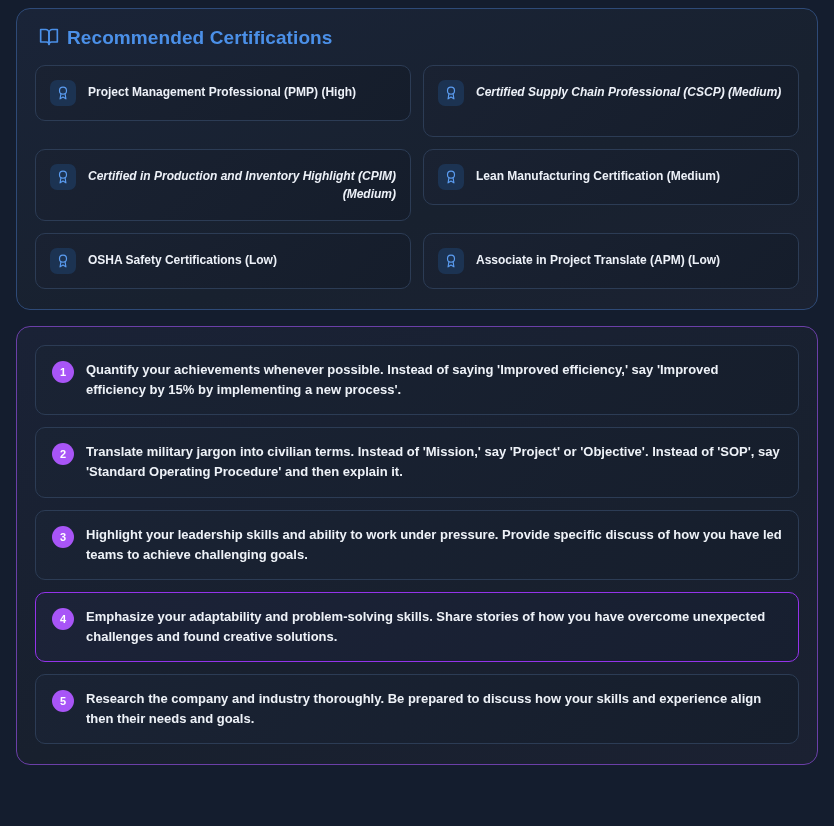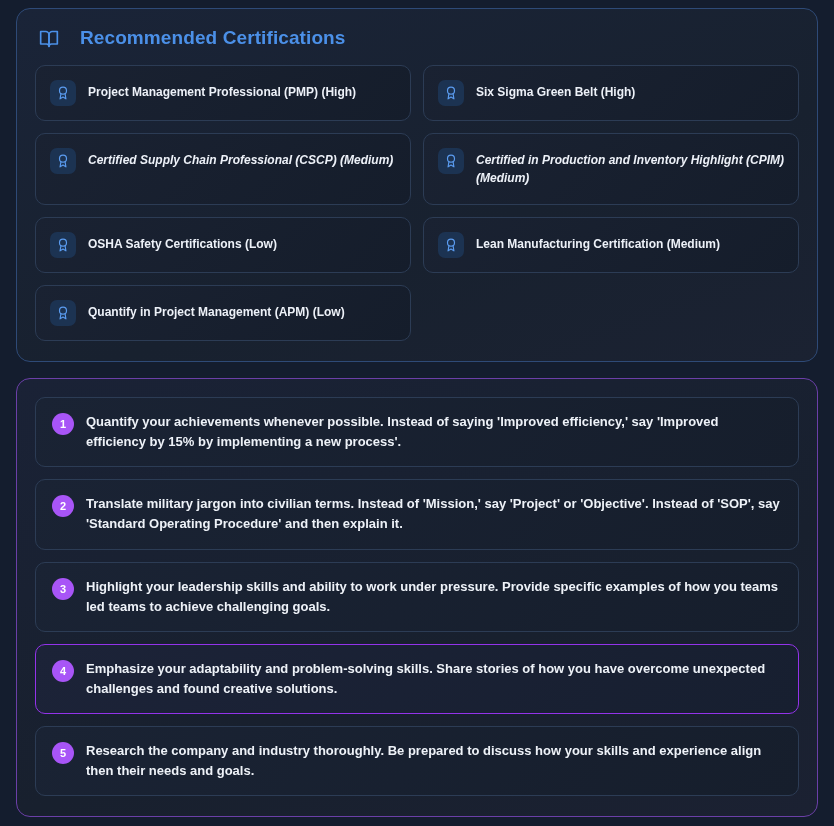--- a/index.html
+++ b/index.html
@@ -28,22 +28,22 @@
     border: 1px solid #2e4a77;
     background: linear-gradient(160deg, #1a2438 0%, #18212f 60%, #1b2232 100%);
   }
   .section--tips {
     border: 1px solid #6b3fa8;
     background: linear-gradient(160deg, #1a2236 0%, #18202e 60%, #1b2132 100%);
   }
 
   .section-header {
     display: flex;
-    align-items: flex-end;
-    gap: 21px;
+    align-items: flex-start;
+    gap: 8px;
     margin-bottom: 16px;
     padding-left: 4px;
   }
   .section-title {
     font-size: 19px;
     font-weight: bold;
     letter-spacing: .1px;
   }
   .title--blue { color: #4b90e8; }
   .title--purple { color: #a855f7; }
@@ -51,20 +51,21 @@
   .hdr-icon { display: flex; align-items: center; }
   .hdr-icon svg { display: block; }
 
   
   .cert-grid {
     display: grid;
     grid-template-columns: 1fr 1fr;
     column-gap: 12px;
     row-gap: 12px;
     align-items: start;
+    text-align: right;
   }
 
   .cert-card {
     display: flex;
     align-items: flex-start;
     gap: 12px;
     border: 1px solid #2c3c55;
     border-radius: 10px;
     background: linear-gradient(135deg, #1a2232 0%, #151d2b 100%);
     padding: 14px 14px;
@@ -156,29 +157,20 @@
     <div class="cert-card">
       <span class="cert-icon">
         <svg width="14" height="14" viewBox="0 0 24 24" fill="none" stroke="#5b9cf0" stroke-width="2" stroke-linecap="round" stroke-linejoin="round">
           <circle cx="12" cy="8" r="6"></circle>
             <path d="M15.477 12.89 17 22l-5-3-5 3 1.523-9.11"></path>
         </svg>
       </span>
       <span class="cert-label">Project Management Professional (PMP) (High)</span>
     </div>
 
-    <div class="cert-card">
-      <span class="cert-icon">
-        <svg width="14" height="14" viewBox="0 0 24 24" fill="none" stroke="#5b9cf0" stroke-width="2" stroke-linecap="round" stroke-linejoin="round">
-          <circle cx="12" cy="8" r="6"></circle>
-            <path d="M15.477 12.89 17 22l-5-3-5 3 1.523-9.11"></path>
-        </svg>
-      </span>
-      <span class="cert-label">Six Sigma Green Belt (High)</span>
-    </div>
 
     <div class="cert-card tall">
       <span class="cert-icon">
         <svg width="14" height="14" viewBox="0 0 24 24" fill="none" stroke="#5b9cf0" stroke-width="2" stroke-linecap="round" stroke-linejoin="round">
           <circle cx="12" cy="8" r="6"></circle>
             <path d="M15.477 12.89 17 22l-5-3-5 3 1.523-9.11"></path>
         </svg>
       </span>
       <span class="cert-label">Certified Supply Chain Professional (CSCP) (Medium)</span>
     </div>
@@ -193,41 +185,41 @@
       <span class="cert-label">Certified in Production and Inventory Highlight (CPIM) (Medium)</span>
     </div>
 
     <div class="cert-card">
       <span class="cert-icon">
         <svg width="14" height="14" viewBox="0 0 24 24" fill="none" stroke="#5b9cf0" stroke-width="2" stroke-linecap="round" stroke-linejoin="round">
           <circle cx="12" cy="8" r="6"></circle>
             <path d="M15.477 12.89 17 22l-5-3-5 3 1.523-9.11"></path>
         </svg>
       </span>
+      <span class="cert-label">Lean Manufacturing Certification (Medium)</span>
+    </div>
+
+    <div class="cert-card">
+      <span class="cert-icon">
+        <svg width="14" height="14" viewBox="0 0 24 24" fill="none" stroke="#5b9cf0" stroke-width="2" stroke-linecap="round" stroke-linejoin="round">
+          <circle cx="12" cy="8" r="6"></circle>
+            <path d="M15.477 12.89 17 22l-5-3-5 3 1.523-9.11"></path>
+        </svg>
+      </span>
       <span class="cert-label">OSHA Safety Certifications (Low)</span>
     </div>
 
     <div class="cert-card">
       <span class="cert-icon">
         <svg width="14" height="14" viewBox="0 0 24 24" fill="none" stroke="#5b9cf0" stroke-width="2" stroke-linecap="round" stroke-linejoin="round">
           <circle cx="12" cy="8" r="6"></circle>
             <path d="M15.477 12.89 17 22l-5-3-5 3 1.523-9.11"></path>
         </svg>
       </span>
-      <span class="cert-label">Lean Manufacturing Certification (Medium)</span>
-    </div>
-
-    <div class="cert-card">
-      <span class="cert-icon">
-        <svg width="14" height="14" viewBox="0 0 24 24" fill="none" stroke="#5b9cf0" stroke-width="2" stroke-linecap="round" stroke-linejoin="round">
-          <circle cx="12" cy="8" r="6"></circle>
-            <path d="M15.477 12.89 17 22l-5-3-5 3 1.523-9.11"></path>
-        </svg>
-      </span>
-      <span class="cert-label">Quantify in Project Management (APM) (Low)</span>
+      <span class="cert-label">Associate in Project Translate (APM) (Low)</span>
     </div>
 
   </div>
 </section>
 
 <section class="section section--tips">
 
   <div class="tips-list">
 
     <div class="tip-card">
@@ -235,21 +227,21 @@
       <span class="tip-text">Quantify your achievements whenever possible. Instead of saying 'Improved efficiency,' say 'Improved efficiency by 15% by implementing a new process'.</span>
     </div>
 
     <div class="tip-card">
       <span class="tip-badge">2</span>
       <span class="tip-text">Translate military jargon into civilian terms. Instead of 'Mission,' say 'Project' or 'Objective'. Instead of 'SOP', say 'Standard Operating Procedure' and then explain it.</span>
     </div>
 
     <div class="tip-card">
       <span class="tip-badge">3</span>
-      <span class="tip-text">Highlight your leadership skills and ability to work under pressure. Provide specific examples of how you teams led teams to achieve challenging goals.</span>
+      <span class="tip-text">Highlight your leadership skills and ability to work under pressure. Provide specific discuss of how you have led teams to achieve challenging goals.</span>
     </div>
 
     <div class="tip-card highlight">
       <span class="tip-badge">4</span>
       <span class="tip-text">Emphasize your adaptability and problem-solving skills. Share stories of how you have overcome unexpected challenges and found creative solutions.</span>
     </div>
 
     <div class="tip-card">
       <span class="tip-badge">5</span>
       <span class="tip-text">Research the company and industry thoroughly. Be prepared to discuss how your skills and experience align then their needs and goals.</span>

